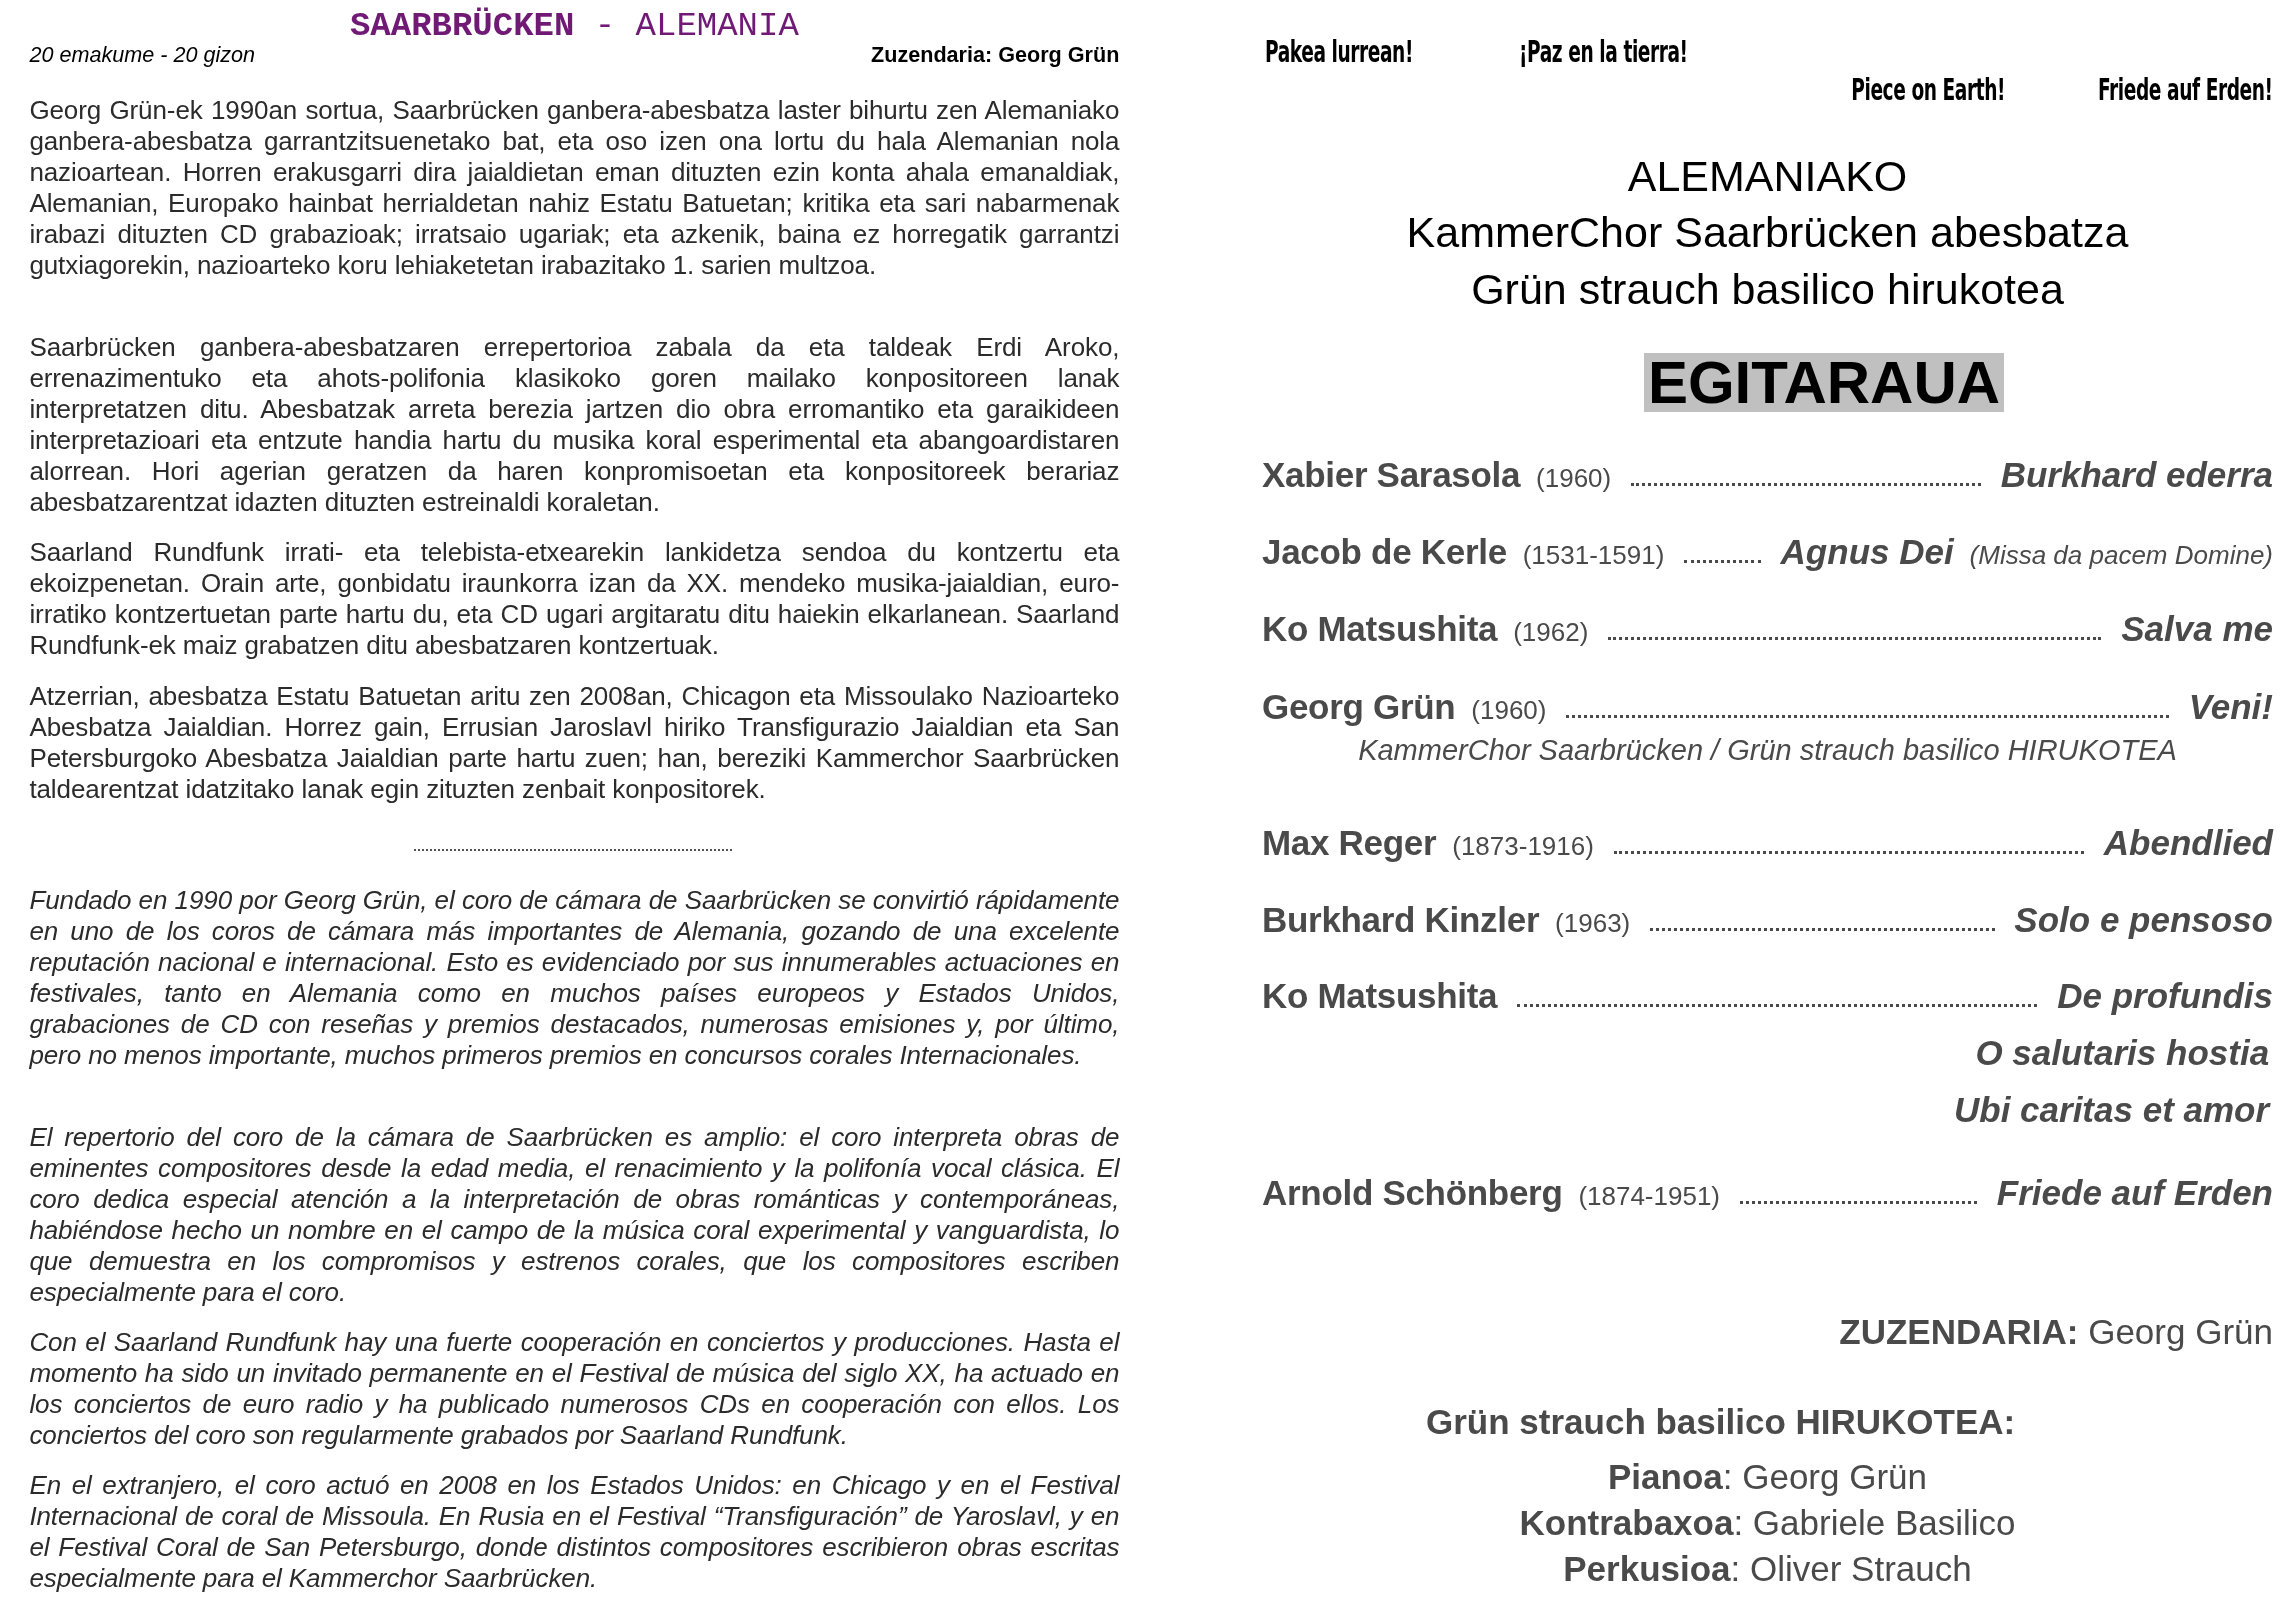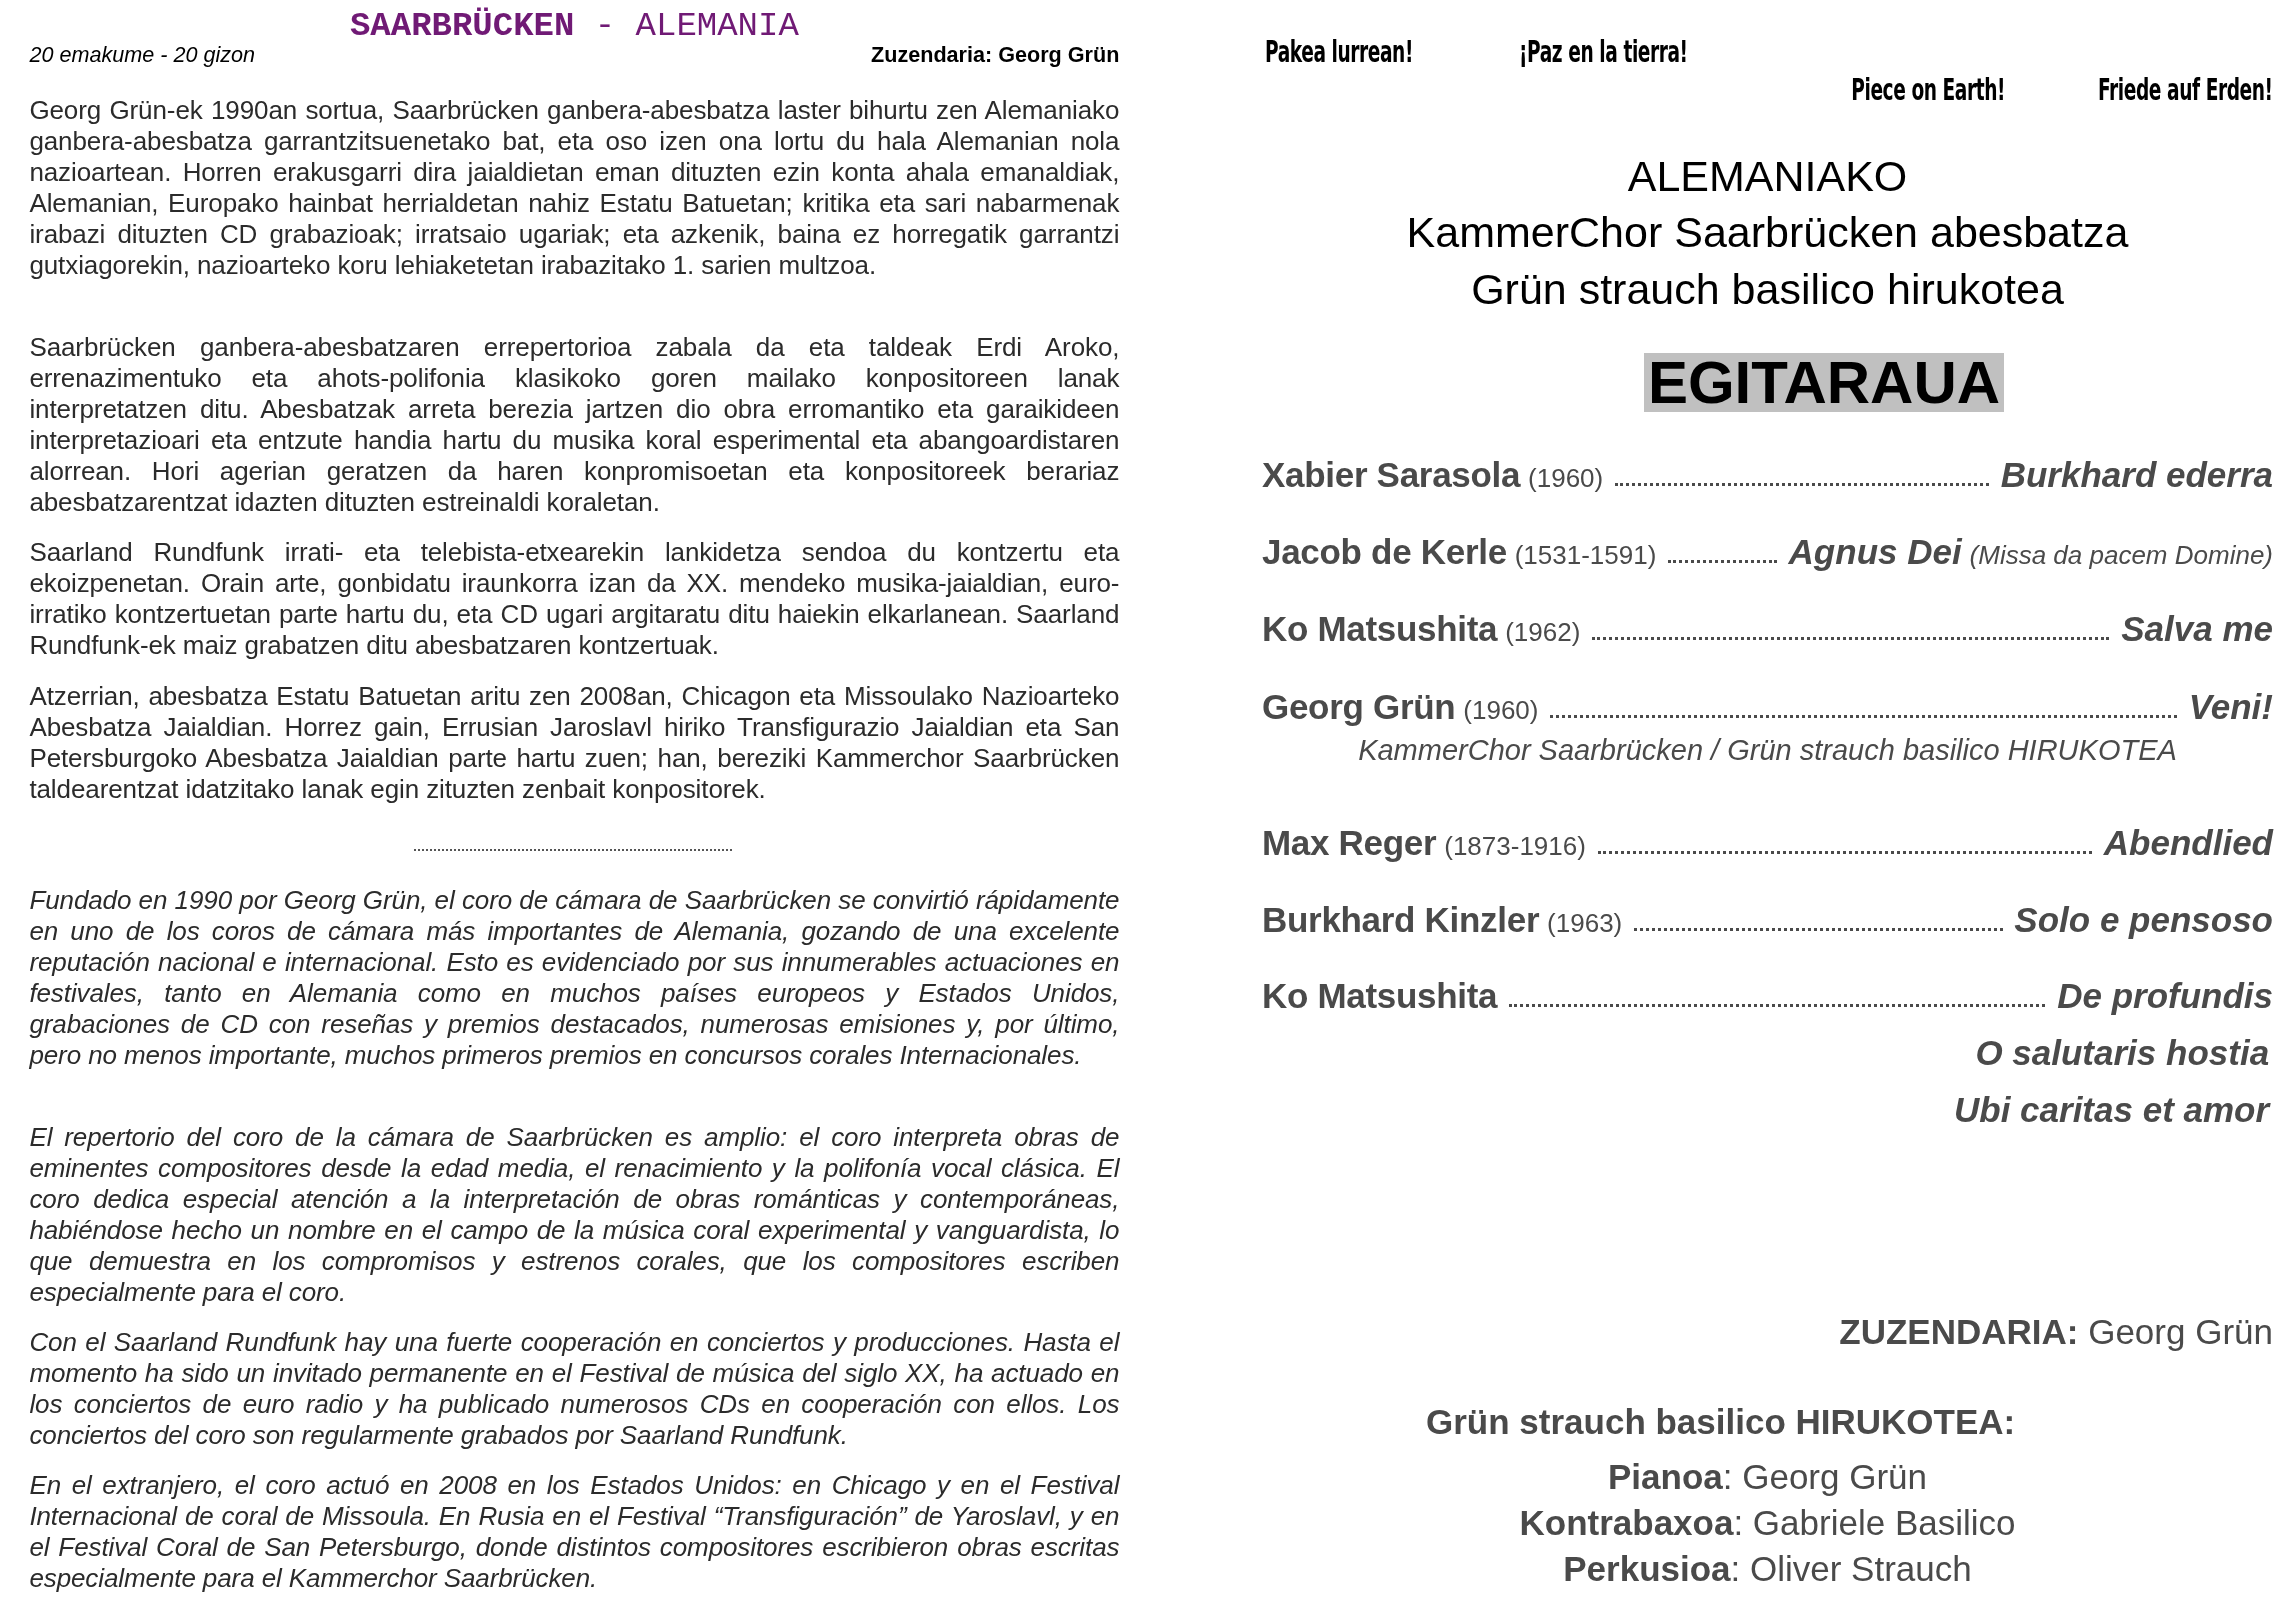--- a/index.html
+++ b/index.html
@@ -13,21 +13,21 @@
   .para { position:absolute; left:0; width:1090px; font-size:26px; line-height:31px; text-align:justify; margin:0; letter-spacing:-0.1px; }
   .para.it { font-style:italic; }
   #sep { position:absolute; left:415px; width:318px; top:849px; height:0; border-top:2px dotted #555; }
 
   
   #right { position:absolute; left:1262px; top:0; width:1011px; height:1623px; color:#4a4a4a; }
   .peace { position:absolute; font-family:"DejaVu Sans", sans-serif; font-weight:bold; font-size:30px; color:#000; transform:scaleX(0.62); transform-origin:left top; letter-spacing:-0.7px; white-space:nowrap; }
   .peace.r { transform-origin:right top; }
   .head { position:absolute; left:0; width:1011px; text-align:center; font-weight:normal; font-size:43px; color:#000; white-space:nowrap; }
   #egit { position:absolute; left:382px; top:353px; height:59px; padding:0 3.9px; background:#c0c0c0; color:#000; font-weight:bold; font-size:60px; line-height:59px; }
-  .row { position:absolute; left:0; width:1011px; height:46px; display:flex; align-items:baseline; white-space:nowrap; }
+  .row { position:absolute; left:0; width:1011px; height:46px; display:flex; align-items:baseline; white-space:nowrap;gap:8px; }
   .comp { font-weight:bold; font-size:35px; letter-spacing:-0.3px; }
   .yrs { font-size:26px; margin-left:7.9px; }
   .dots { flex:1; margin:0 11.8px; border-bottom:3.3px dotted #4a4a4a; height:0; position:relative; top:-1.3px; min-width:13px; }
   .work { font-weight:bold; font-style:italic; font-size:35px; }
   .workx { font-style:italic; font-size:26px; margin-left:7.9px; }
   .rowsub { position:absolute; left:0; width:1011px; text-align:center; font-style:italic; font-size:29px; }
   .extra { position:absolute; right:3.9px; font-weight:bold; font-style:italic; font-size:35px; white-space:nowrap; }
   #zuz { position:absolute; right:0; top:1312px; font-size:35px; white-space:nowrap; }
   #zuz .b, #trio-title { font-weight:bold;margin-top:16px; }
   #trio-title { position:absolute; left:164px; top:1386px; font-size:35px; white-space:nowrap; }
@@ -109,20 +109,26 @@
     <span class="work">Solo e pensoso</span>
   </div>
   <div class="row" style="top:976px">
     <span class="comp">Ko Matsushita</span>
     <span class="dots"></span>
     <span class="work">De profundis</span>
   </div>
   <div class="extra" style="top:1033px">O salutaris hostia</div>
   <div class="extra" style="top:1090px">Ubi caritas et amor</div>
 
+  <div class="row" style="top:1173px">
+    <span class="comp">Arnold Schönberg</span>
+    <span class="yrs">(1874-1951)</span>
+    <span class="dots"></span>
+    <span class="work">Friede auf Erden</span>
+  </div>
 
   <div id="zuz">
     <span class="b">ZUZENDARIA:</span><span> Georg Grün</span>
   </div>
   <div id="trio-title">Grün strauch basilico HIRUKOTEA:</div>
 
   <div class="member" style="top:1457px">
     <span class="b">Pianoa</span><span>: Georg Grün</span>
   </div>
   <div class="member" style="top:1549px">

